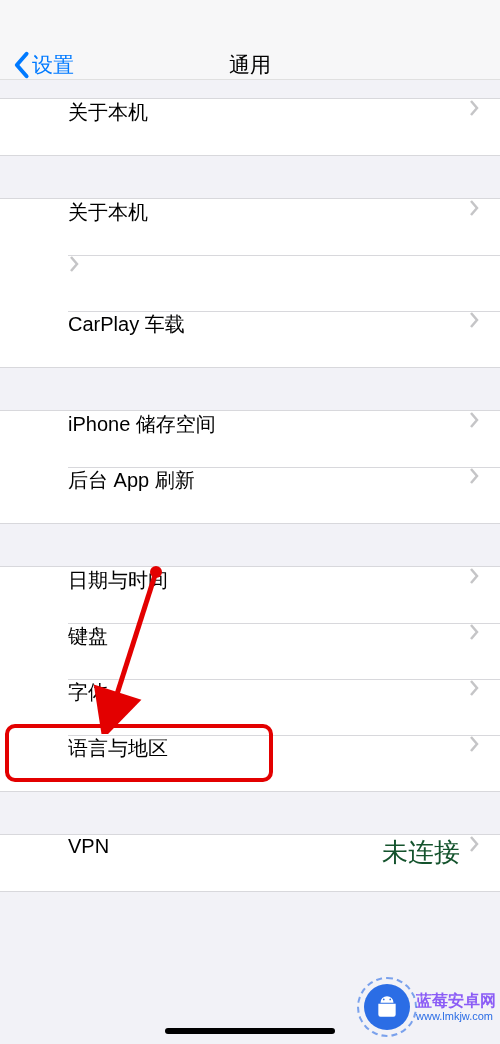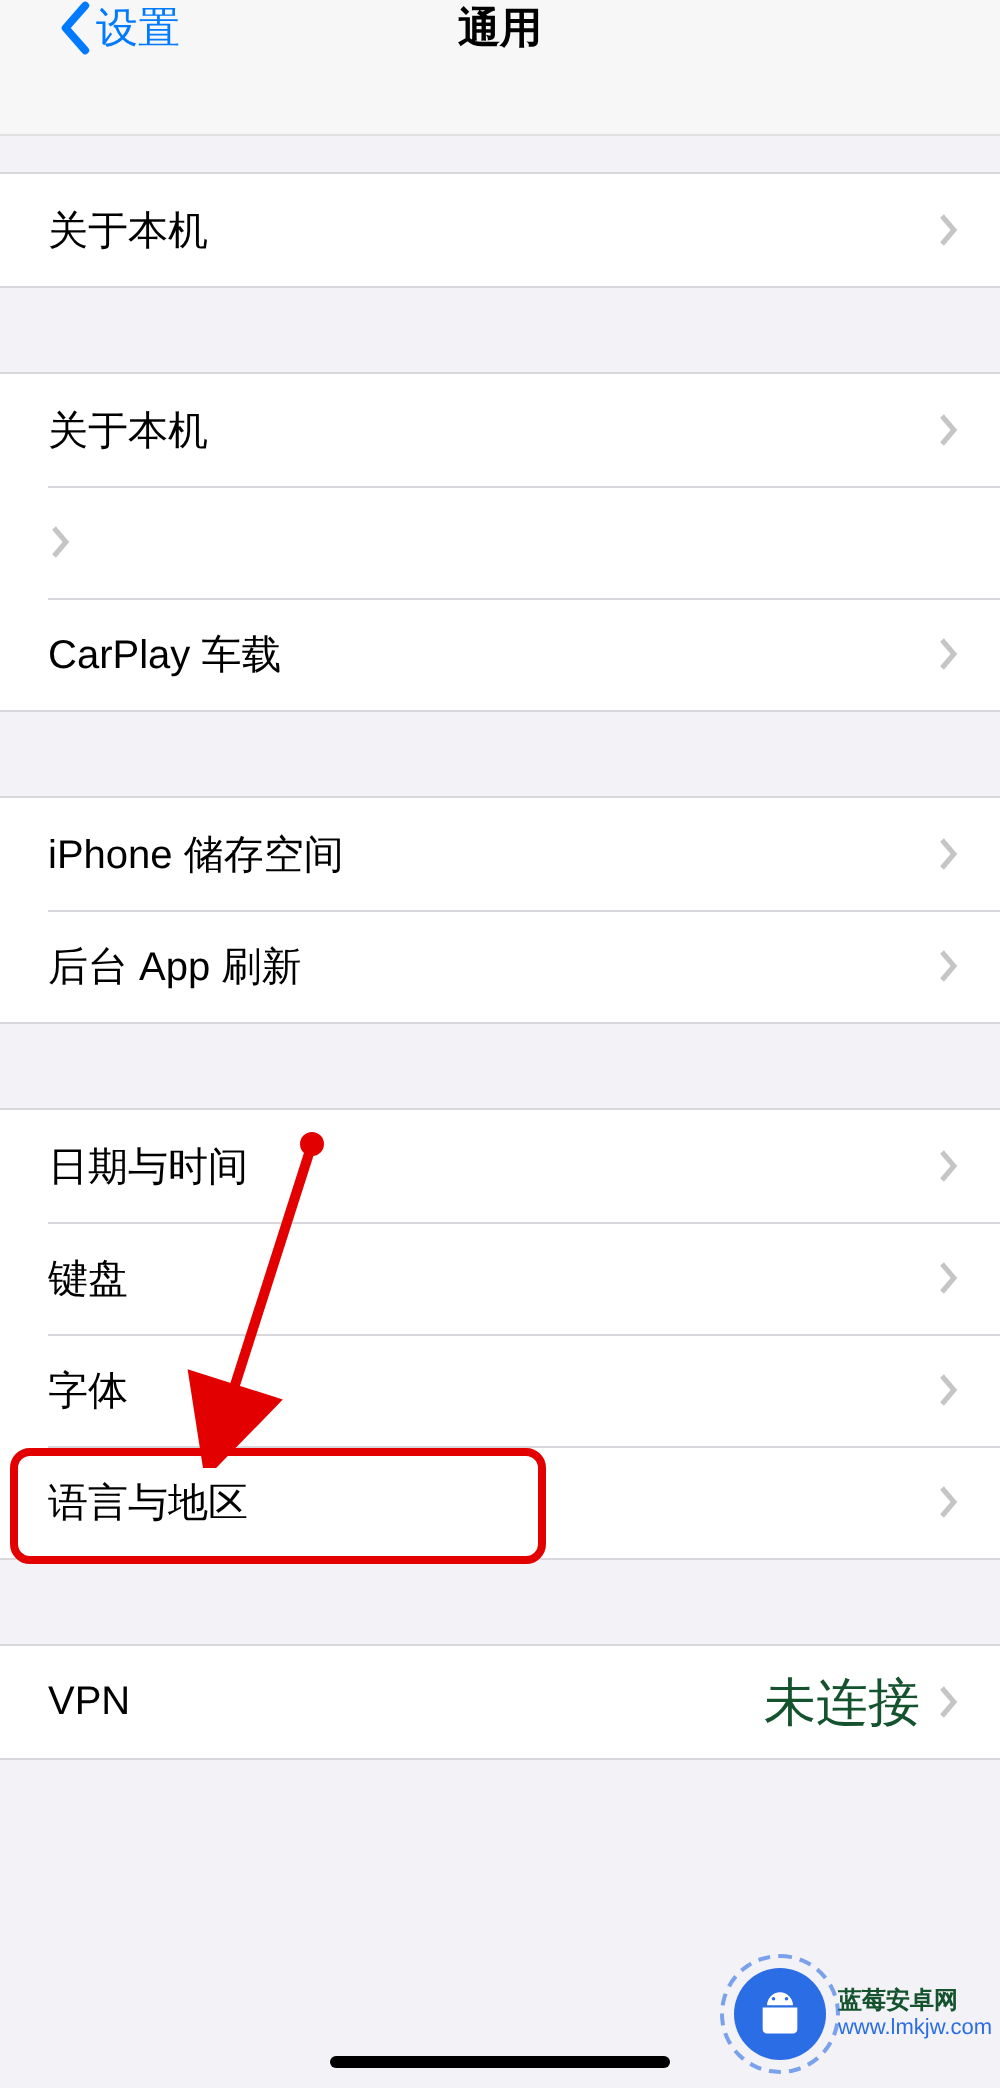--- a/index.html
+++ b/index.html
@@ -6,53 +6,53 @@
     body {
       width: 500px;
       height: 1044px;
       font-family: -apple-system, "Helvetica Neue", sans-serif;
       background: #f2f2f7;
       position: relative;
       overflow: hidden;
     }
     .nav {
       background: #f7f7f8;
-      height: 68px;
-      display: flex;
-      align-items: flex-start;
-      position: relative;
-      padding: 0 28px;
+      height: 80px;
+      display: flex;
+      align-items: flex-end;
+      position: relative;
+      padding: 0 12px;
       border-bottom: 0.5px solid #e0e0e0;
     }
     .back {
       display: flex;
       align-items: center;
       color: #007aff;
       font-size: 21px;
       gap: 2px;
       cursor: pointer;
     }
     .back svg { width: 18px; height: 28px; }
     .nav-title {
       position: absolute;
       left: 50%;
       transform: translateX(-50%);
       font-size: 21px;
-      font-weight: 700;
+      font-weight: 400;
       color: #000;
     }
     .group { background: #fff; margin-top: 42px; }
     .group.first { margin-top: 18px; }
     .row {
       display: flex;
-      align-items: center;
       height: 56px;
       padding: 0 20px 0 24px;
       cursor: pointer;
       position: relative;
+      margin-left: 44px;
     }
     .row:not(:last-child)::after {
       content: "";
       position: absolute;
       left: 24px;
       right: 0;
       bottom: 0;
       height: 0.5px;
       background: #d8d8dc;
     }
@@ -109,21 +109,21 @@
     .wm-badge::before {
       content: "";
       position: absolute;
       width: 56px; height: 56px;
       border: 2px dashed #2b6de5;
       border-radius: 50%;
       opacity: .6;
     }
     .wm-badge svg { width: 26px; height: 26px; }
     .wm-text { display: flex; flex-direction: column; line-height: 1.1; }
-    .wm-title { font-size: 12px; font-weight: 700; color: #14532d; }
+    .wm-title { font-size: 16px; font-weight: 700; color: #8b5cf6; }
     .wm-url { font-size: 11px; color: #2b6de5; }
     .home-ind {
       position: absolute;
       bottom: 10px;
       left: 50%;
       transform: translateX(-50%);
       width: 170px;
       height: 6px;
       background: #000;
       border-radius: 3px;

